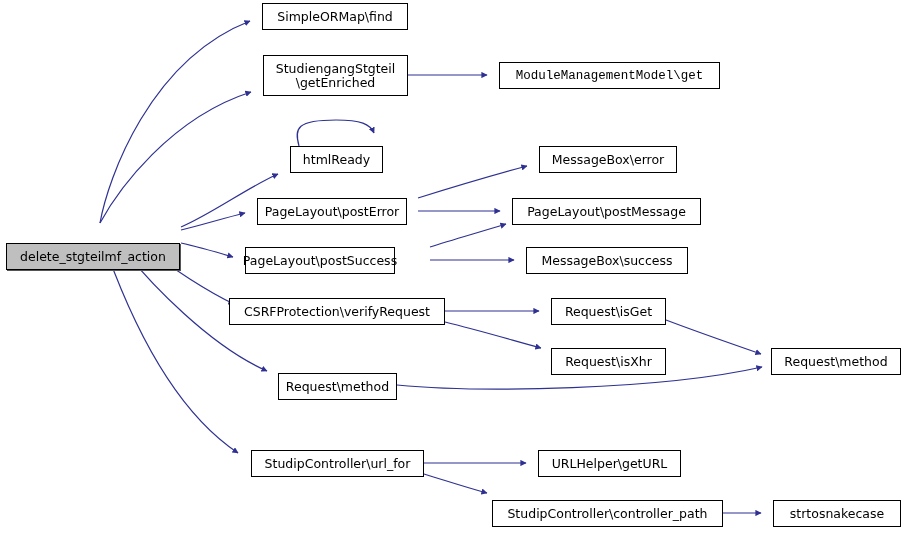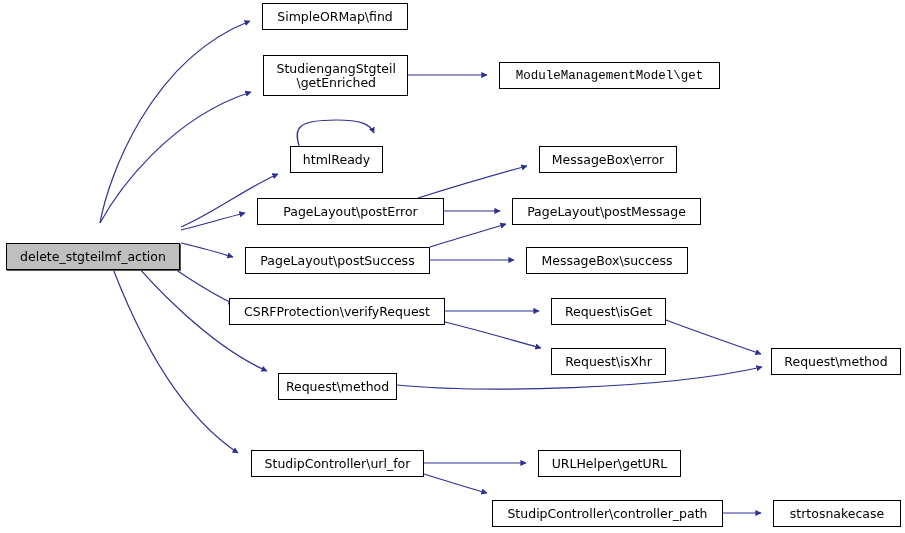--- a/index.html
+++ b/index.html
@@ -30,21 +30,21 @@
     background: #ffffff;
     color: #000000;
     display: flex;
     align-items: center;
     justify-content: center;
     text-align: center;
     font-size: 12.5px;
     line-height: 14px;
     letter-spacing: 0px;
     white-space: pre;
-    padding: 0 11px;
+    padding: 0 3px;
   }
   .graph-node.root {
     background: #bfbfbf;
     border: 1px solid #000000;
     box-shadow: 1px 1px 0 #555;
   }
   .node-label {
     display: block;
     white-space: pre;
   }
@@ -81,28 +81,28 @@
         <path d="M 397,385 C 480,393 660,390 762,367" fill="none" stroke="#2e3192" stroke-width="1.2" marker-end="url(#arrowhead)"></path>
         <path d="M 424,463 L 526,463" fill="none" stroke="#2e3192" stroke-width="1.2" marker-end="url(#arrowhead)"></path>
         <path d="M 424,474 C 444,480 465,487 487,493" fill="none" stroke="#2e3192" stroke-width="1.2" marker-end="url(#arrowhead)"></path>
         <path d="M 723,513 L 761,513" fill="none" stroke="#2e3192" stroke-width="1.2" marker-end="url(#arrowhead)"></path>
       </g>
   </svg>
 
   <div id="nodes-group">
       <div class="graph-node root" style="left: 6px; top: 223px; width: 174px; height: 27px; margin-top: 20px;"><span class="node-label">delete_stgteilmf_action</span></div>
       <div class="graph-node" style="left: 262px; top: 3px; width: 146px; height: 27px;"><span class="node-label">SimpleORMap\find</span></div>
-      <div class="graph-node" style="left: 263px; top: 55px; width: 145px; height: 41px; justify-content: flex-end;"><span class="node-label">StudiengangStgteil
+      <div class="graph-node" style="left: 263px; top: 55px; width: 145px; height: 41px;"><span class="node-label">StudiengangStgteil
 \getEnriched</span></div>
       <div class="graph-node" style="left: 499px; top: 62px; width: 221px; height: 27px; font-family: Liberation Mono, monospace;"><span class="node-label">ModuleManagementModel\get</span></div>
       <div class="graph-node" style="left: 290px; top: 146px; width: 93px; height: 27px;"><span class="node-label">htmlReady</span></div>
       <div class="graph-node" style="left: 539px; top: 146px; width: 138px; height: 27px;"><span class="node-label">MessageBox\error</span></div>
-      <div class="graph-node" style="left: 257px; top: 198px; width: 187px; height: 27px;"><span class="node-label">PageLayout\postError</span></div>
+      <div class="graph-node" style="left: 257px; top: 198px; width: 150px; height: 27px;"><span class="node-label">PageLayout\postError</span></div>
       <div class="graph-node" style="left: 512px; top: 198px; width: 189px; height: 27px;"><span class="node-label">PageLayout\postMessage</span></div>
-      <div class="graph-node" style="left: 245px; top: 247px; width: 185px; height: 27px;"><span class="node-label">PageLayout\postSuccess</span></div>
+      <div class="graph-node" style="left: 245px; top: 247px; width: 150px; height: 27px;"><span class="node-label">PageLayout\postSuccess</span></div>
       <div class="graph-node" style="left: 526px; top: 247px; width: 162px; height: 27px;"><span class="node-label">MessageBox\success</span></div>
       <div class="graph-node" style="left: 229px; top: 298px; width: 216px; height: 27px;"><span class="node-label">CSRFProtection\verifyRequest</span></div>
       <div class="graph-node" style="left: 551px; top: 298px; width: 115px; height: 27px;"><span class="node-label">Request\isGet</span></div>
       <div class="graph-node" style="left: 551px; top: 348px; width: 115px; height: 27px;"><span class="node-label">Request\isXhr</span></div>
       <div class="graph-node" style="left: 771px; top: 348px; width: 130px; height: 27px;"><span class="node-label">Request\method</span></div>
       <div class="graph-node" style="left: 278px; top: 373px; width: 119px; height: 27px;"><span class="node-label">Request\method</span></div>
       <div class="graph-node" style="left: 251px; top: 450px; width: 173px; height: 27px;"><span class="node-label">StudipController\url_for</span></div>
       <div class="graph-node" style="left: 538px; top: 450px; width: 143px; height: 27px;"><span class="node-label">URLHelper\getURL</span></div>
       <div class="graph-node" style="left: 492px; top: 500px; width: 231px; height: 27px;"><span class="node-label">StudipController\controller_path</span></div>
       <div class="graph-node" style="left: 773px; top: 500px; width: 128px; height: 27px;"><span class="node-label">strtosnakecase</span></div>

